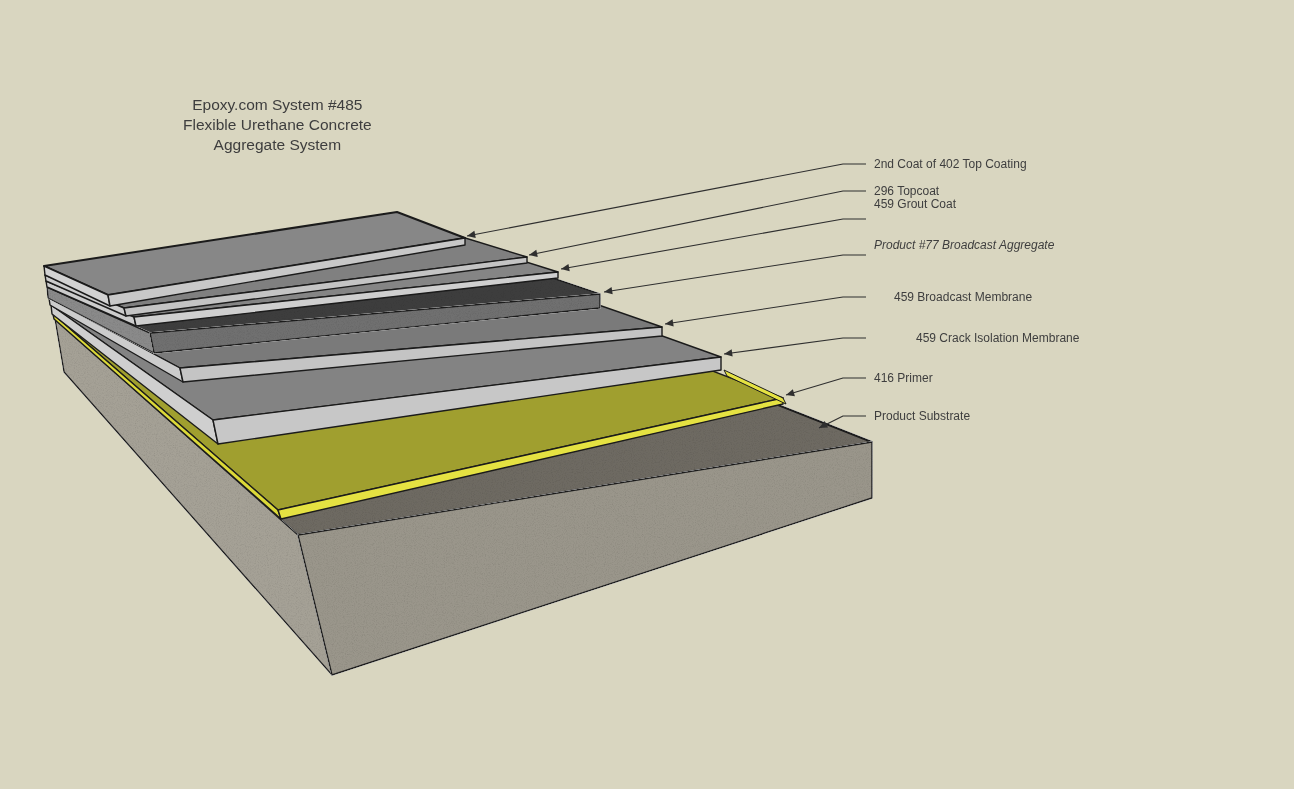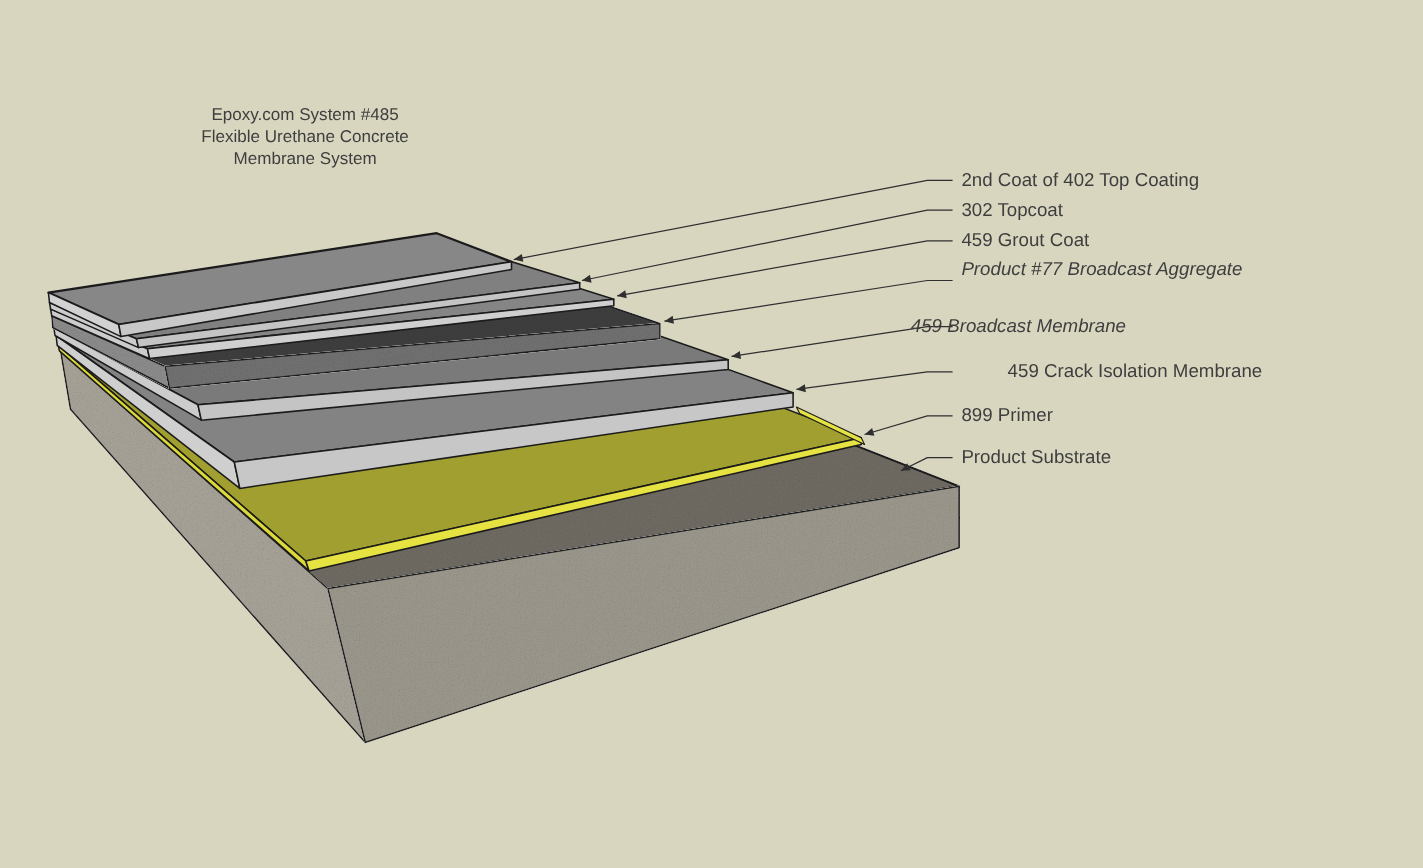--- a/index.html
+++ b/index.html
@@ -1,20 +1,20 @@
 <!DOCTYPE html>
 <html><head>
 <meta charset="utf-8">
 <style>
   html,body{margin:0;padding:0;}
   body{font-family:"Liberation Sans","DejaVu Sans",sans-serif;}
   #stage{position:relative;width:1294px;height:789px;overflow:hidden;text-align:center;}
   #diagram-svg{position:absolute;left:0;top:0;}
   .title-block{position:absolute;left:183px;top:95px;font-size:15.5px;line-height:20px;}
-  .layer-label{position:absolute;font-size:17px;white-space:nowrap;transform:translateY(-50%);}
+  .layer-label{position:absolute;font-size:12px;white-space:nowrap;transform:translateY(-50%);}
 </style>
 </head>
 <body style="color: rgb(62, 62, 62);">
 
 <div id="stage" style="background: rgb(217, 214, 192);">
   <svg id="diagram-svg" width="1294" height="789" viewBox="0 0 1294 789">
       <defs>
         <filter id="gr" x="-5%" y="-5%" width="110%" height="110%">
           <feTurbulence type="fractalNoise" baseFrequency="0.9" numOctaves="2" seed="7" stitchTiles="stitch" result="n"></feTurbulence>
           <feColorMatrix in="n" type="saturate" values="0" result="g"></feColorMatrix>
@@ -67,26 +67,26 @@
       <polygon points="724,354 732.6335366543233,356.5420552390646 731.6554887166545,349.26782370265266" fill="#2f2f2f"></polygon>
       <polyline points="786,395 843,378 866,378" fill="none" stroke="#2f2f2f" stroke-width="1.1" stroke-linejoin="round"></polyline>
       <polygon points="786,395 794.9238778369463,396.1680772026104 792.8261573710295,389.1345438757126" fill="#2f2f2f"></polygon>
       <polyline points="819,428 843,416 866,416" fill="none" stroke="#2f2f2f" stroke-width="1.1" stroke-linejoin="round"></polyline>
       <polygon points="819,428 827.9914283489888,427.6072962376035 824.7090200193105,421.04247957824685" fill="#2f2f2f"></polygon>
     </svg>
 
   <div class="title-block">
     <div>Epoxy.com System #485</div>
     <div>Flexible Urethane Concrete</div>
-    <div>Membrane System</div>
+    <div>Aggregate System</div>
   </div>
 
   <div id="labels">
       <div class="layer-label" style="left: 874px; top: 164px;">2nd Coat of 402 Top Coating</div>
-      <div class="layer-label" style="left: 874px; top: 191px;">302 Topcoat</div>
-      <div class="layer-label" style="left: 874px; top: 219px;">459 Grout Coat</div>
+      <div class="layer-label" style="left: 874px; top: 191px;">296 Topcoat</div>
+      <div class="layer-label" style="left: 874px; top: 204px;">459 Grout Coat</div>
       <div class="layer-label" style="left: 874px; top: 245px; font-style: italic;">Product #77 Broadcast Aggregate</div>
-      <div class="layer-label" style="left: 828px; top: 297px; font-style: italic;">459 Broadcast Membrane</div>
+      <div class="layer-label" style="left: 894px; top: 297px;">459 Broadcast Membrane</div>
       <div class="layer-label" style="left: 916px; top: 338px;">459 Crack Isolation Membrane</div>
-      <div class="layer-label" style="left: 874px; top: 378px;">899 Primer</div>
+      <div class="layer-label" style="left: 874px; top: 378px;">416 Primer</div>
       <div class="layer-label" style="left: 874px; top: 416px;">Product Substrate</div>
     </div>
 </div>
 
 </body></html>

